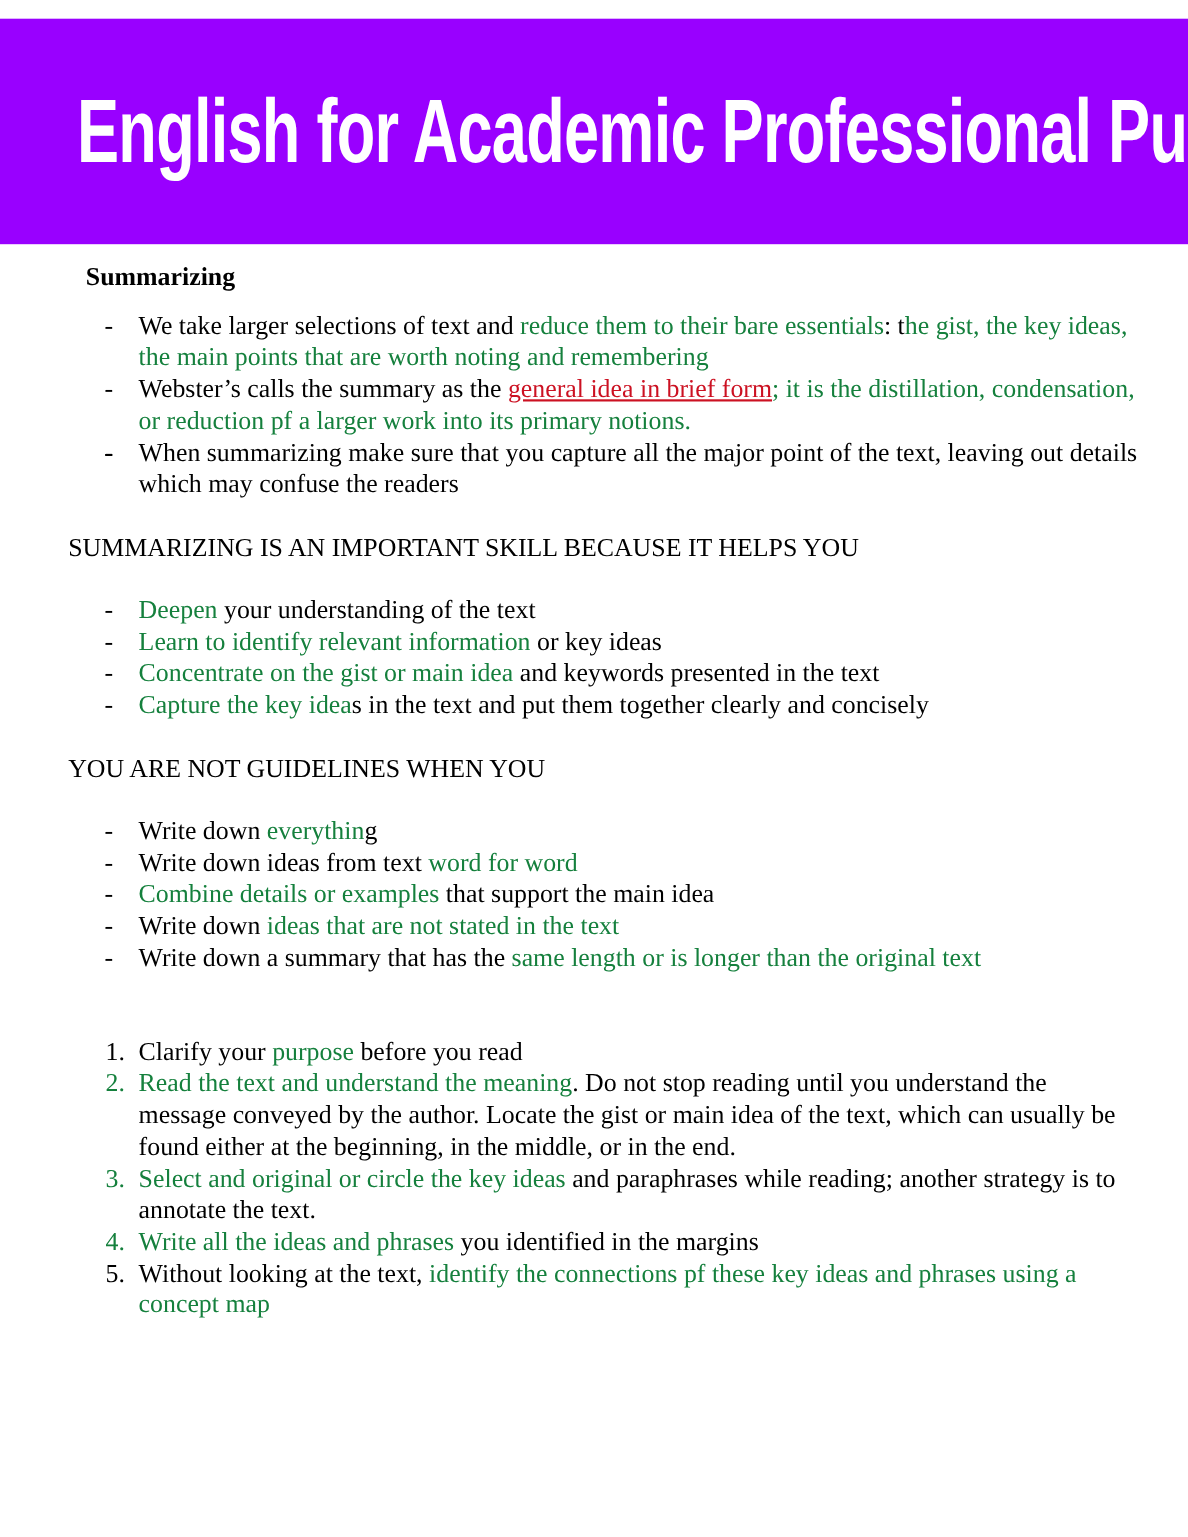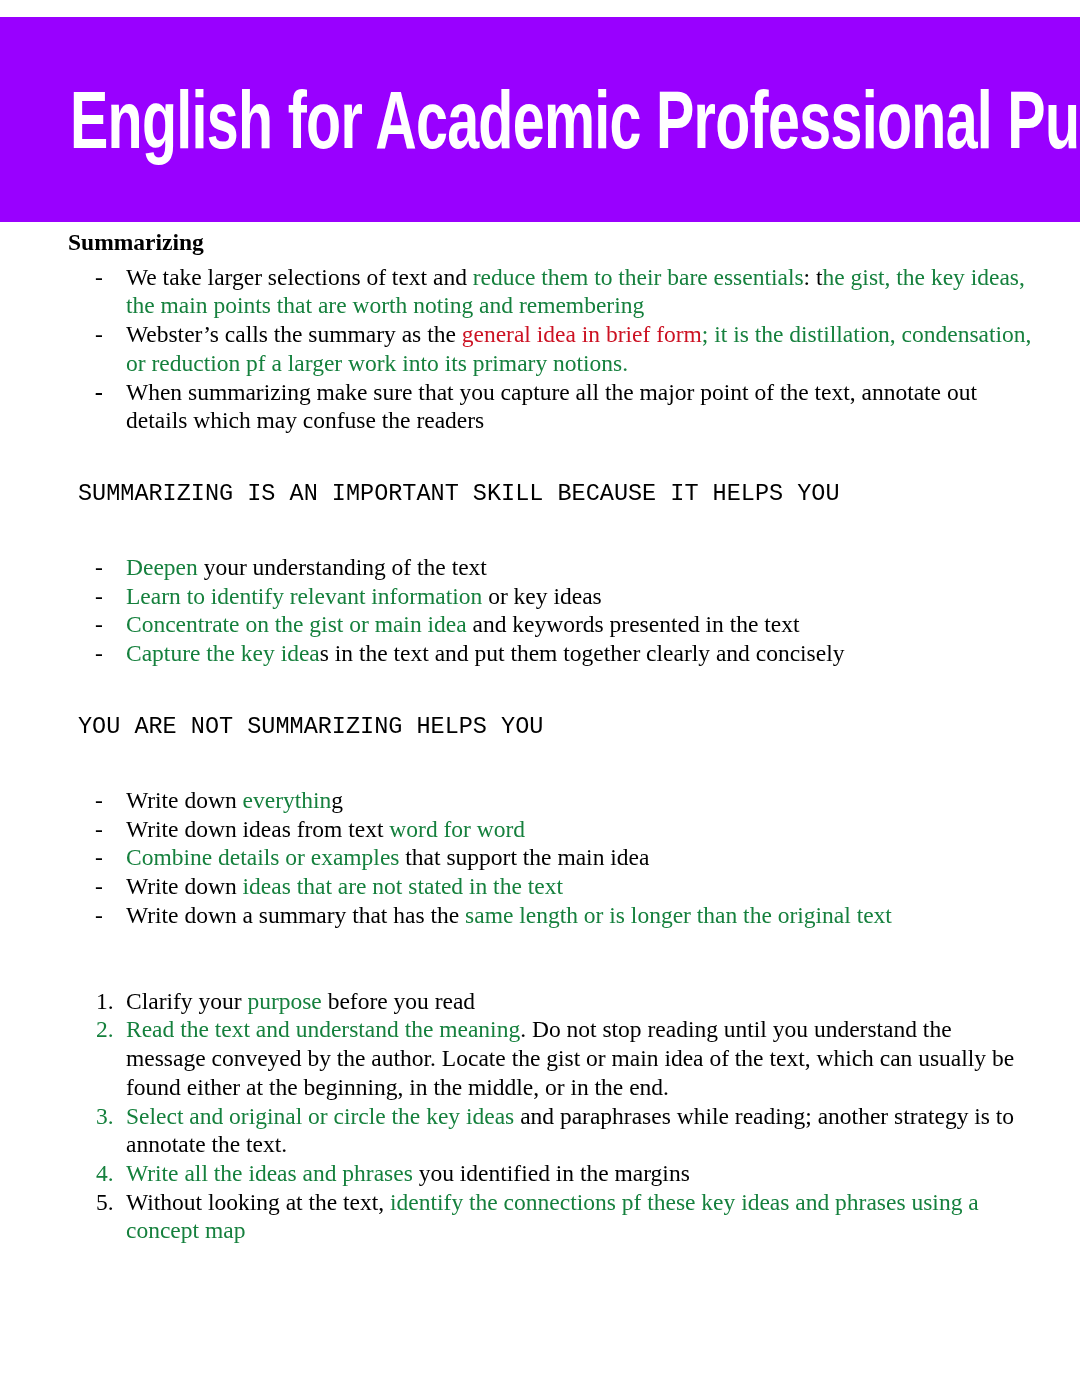--- a/index.html
+++ b/index.html
@@ -52,33 +52,32 @@
     position: absolute;
     left: 0;
     top: 222px;
     width: 1080px;
     padding: 0;
     font-size: 23.5px;
     line-height: 28.7px;
   }
 
   .heading-bold {
-    margin: 6px;
+    margin: 16px;
     padding: 0 0 0 62px;
     font-weight: bold;
     font-size: 23.5px;
     line-height: 28.7px;
   }
 
   .heading-caps {
-    margin: 16px;
+    margin: 0;
     padding: 0 0 0 62px;
     font-size: 23.5px;
     line-height: 28.7px;
-    font-family: Liberation Mono, monospace;
   }
 
   .spacer {
     height: 28.7px;
   }
 
   
   ul.dash-list {
     list-style: none;
     margin: 0;
@@ -113,20 +112,21 @@
     position: absolute;
     left: 96px;
     top: 0;
   }
 
   .red {
     color: #15803d;
   }
   .red-underline {
     color: #cc1122;
+    text-decoration: underline;
     text-underline-offset: 2px;
   }
 </style>
 </head>
 <body>
 
 <div class="page">
 
   <div class="title-banner">
     <div class="title-text">English for Academic Professional Purposes</div>
@@ -146,21 +146,21 @@
         <span>Webster’s calls the summary as the </span><span class="red-underline">general idea in brief form</span><span class="red">; it is the distillation, condensation, or reduction pf a larger work into its primary notions.</span>
       </li>
       <li>
         <span class="marker">-</span>
       </li>
       <li>
         <span class="marker">-</span>
       </li>
       <li>
         <span class="marker">-</span>
-        <span>When summarizing make sure that you capture all the major point of the text, annotate out details which may confuse the readers</span>
+        <span>When summarizing make sure that you capture all the major point of the text, leaving out details which may confuse the readers</span>
       </li>
     </ul>
 
     <div class="spacer"></div>
 
     <div class="heading-caps">SUMMARIZING IS AN IMPORTANT SKILL BECAUSE IT HELPS YOU</div>
 
     <div class="spacer"></div>
 
     <ul class="dash-list">
@@ -177,21 +177,21 @@
         <span class="red">Concentrate on the gist or main idea</span><span> and keywords presented in the text</span>
       </li>
       <li>
         <span class="marker">-</span>
         <span class="red">Capture the key idea</span><span>s in the text and put them together clearly and concisely</span>
       </li>
     </ul>
 
     <div class="spacer"></div>
 
-    <div class="heading-caps">YOU ARE NOT SUMMARIZING HELPS YOU</div>
+    <div class="heading-caps">YOU ARE NOT GUIDELINES WHEN YOU</div>
 
     <div class="spacer"></div>
 
     <ul class="dash-list">
       <li>
         <span class="marker">-</span>
         <span>Write down </span><span class="red">everythin</span><span>g</span>
       </li>
       <li>
         <span class="marker">-</span>

